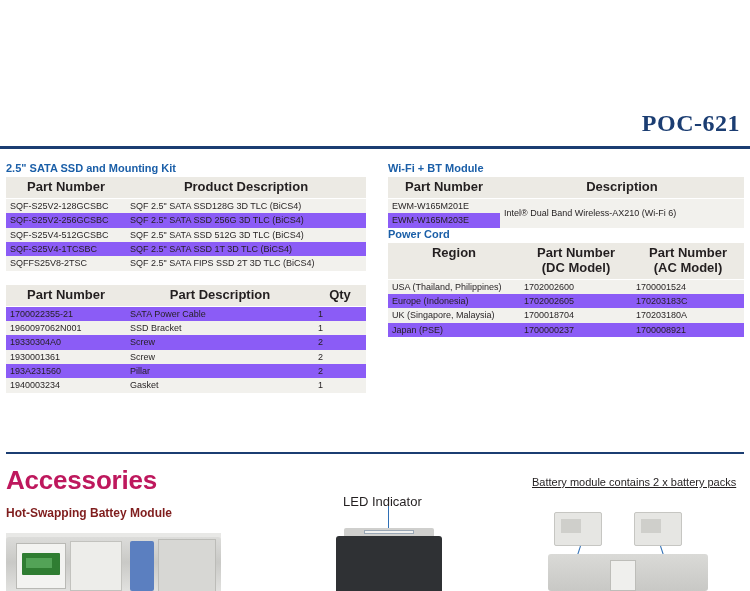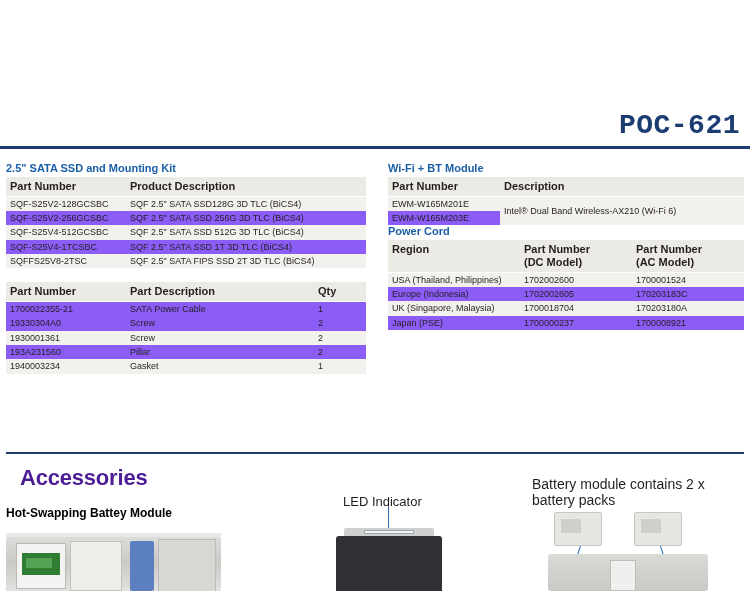--- a/index.html
+++ b/index.html
@@ -10,25 +10,25 @@
     font-family: "Liberation Sans", sans-serif;
     color: #231f20;
     overflow: hidden;
   }
   .page { position: relative; width: 750px; height: 591px; }
 
   
   .model-title {
     position: absolute;
     right: 10px; top: 110px;
-    font-size: 28px;
+    font-size: 24px;
     font-weight: bold;
     letter-spacing: 0.5px;
     color: #1b3d72;
-    font-family: Liberation Mono, monospace;
+    font-family: Liberation Serif, serif;
   }
   .header-rule {
     position: absolute;
     left: 0; top: 146px;
     width: 750px; height: 3px;
     background: #1b3d72;
   }
 
   
   .col-left { position: absolute; left: 6px; top: 162px; width: 360px; }
@@ -43,28 +43,28 @@
   }
   .section-title.spaced { }
 
   table.tbl {
     border-collapse: collapse;
     width: 100%;
     font-size: 9px;
     line-height: 1.15;
   }
   table.tbl th {
-    text-align: left;
+    text-align: center;
     font-weight: bold;
     background: #eceae4;
     color: #231f20;
     padding: 3px 4px;
     border-bottom: 1px solid #ffffff;
     vertical-align: top;
-    font-size: 11px;
+    font-size: 13px;
   }
   table.tbl td {
     padding: 2px 4px;
     vertical-align: top;
     color: #231f20;
     font-size: 9px;
   }
   table.tbl tr.odd td { background: #f2f1ed; }
   table.tbl tr.even td { background: #8b5cf6; }
 
@@ -81,32 +81,32 @@
 
   
   .accessories-rule {
     position: absolute;
     left: 6px; top: 452px;
     width: 738px; height: 2px;
     background: #1b3d72;
   }
   .accessories-title {
     position: absolute;
-    left: 20px; top: 465px;
-    font-size: 22px;
+    left: 6px; top: 465px;
+    font-size: 26px;
     font-weight: bold;
-    color: #4c1d95;
+    color: #be185d;
     letter-spacing: -0.2px;
   }
   .hotswap-title {
     position: absolute;
     left: 6px; top: 506px;
     font-size: 12px;
     font-weight: bold;
-    color: #000000;
+    color: #7f1d1d;
   }
 
   
   .img-left {
     position: absolute;
     left: 6px; top: 533px;
     width: 215px; height: 58px;
     background: #e8e8e6;
     overflow: hidden;
   }
@@ -180,22 +180,23 @@
   .ic-main {
     position: absolute; left: 6px; top: 8px;
     width: 106px; height: 55px;
     background: #2f3134;
     border-radius: 3px 3px 0 0;
   }
 
   .battery-caption {
     position: absolute;
     left: 532px; top: 476px;
-    font-size: 14px;
+    font-size: 11px;
     color: #231f20;
+    text-decoration: underline;
   }
   .img-right {
     position: absolute;
     left: 548px; top: 512px;
     width: 170px; height: 79px;
   }
   .ir-packA {
     position: absolute; left: 6px; top: 0;
     width: 48px; height: 34px;
     background: #e6e6e3; border: 1px solid #c6c6c2; border-radius: 2px;
@@ -285,20 +286,25 @@
         <tr>
           <th class="w-pn">Part Number</th>
           <th class="w-desc">Part Description</th>
           <th class="w-qty">Qty</th>
         </tr>
       </thead>
       <tbody>
         <tr class="even">
           <td>1700022355-21</td>
           <td>SATA Power Cable</td>
+          <td>1</td>
+        </tr>
+        <tr class="odd">
+          <td>1960097062N001</td>
+          <td>SSD Bracket</td>
           <td>1</td>
         </tr>
         <tr class="even">
           <td>19330304A0</td>
           <td>Screw</td>
           <td>2</td>
         </tr>
         <tr class="odd">
           <td>1930001361</td>
           <td>Screw</td>

